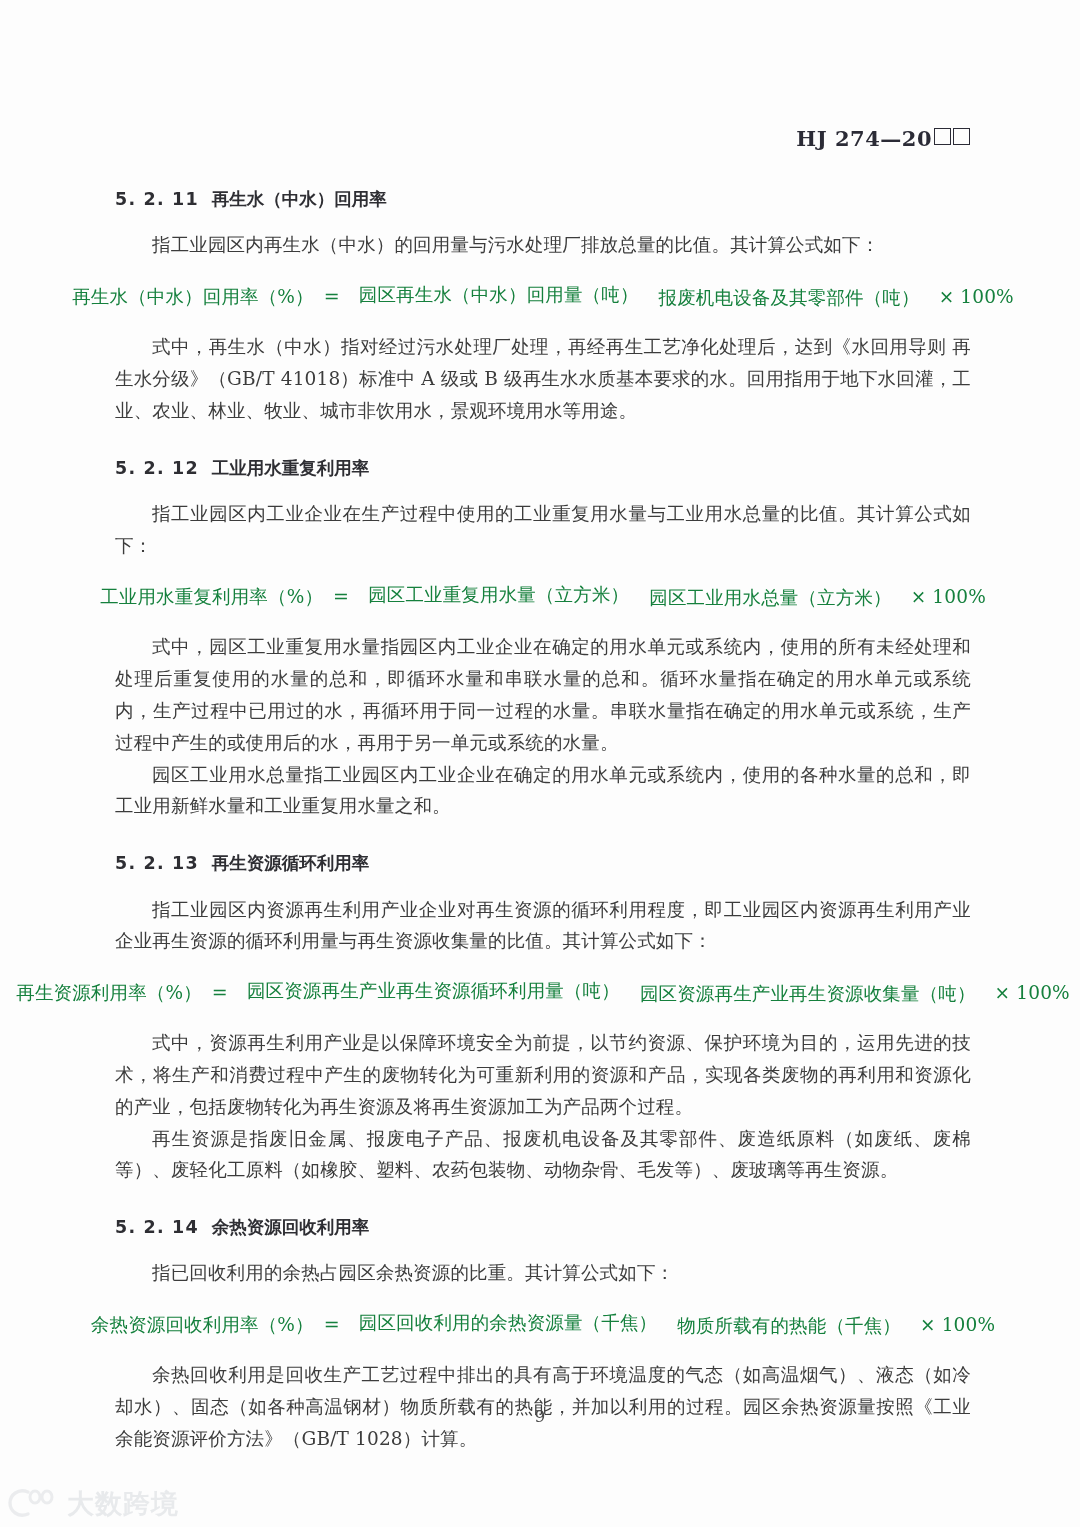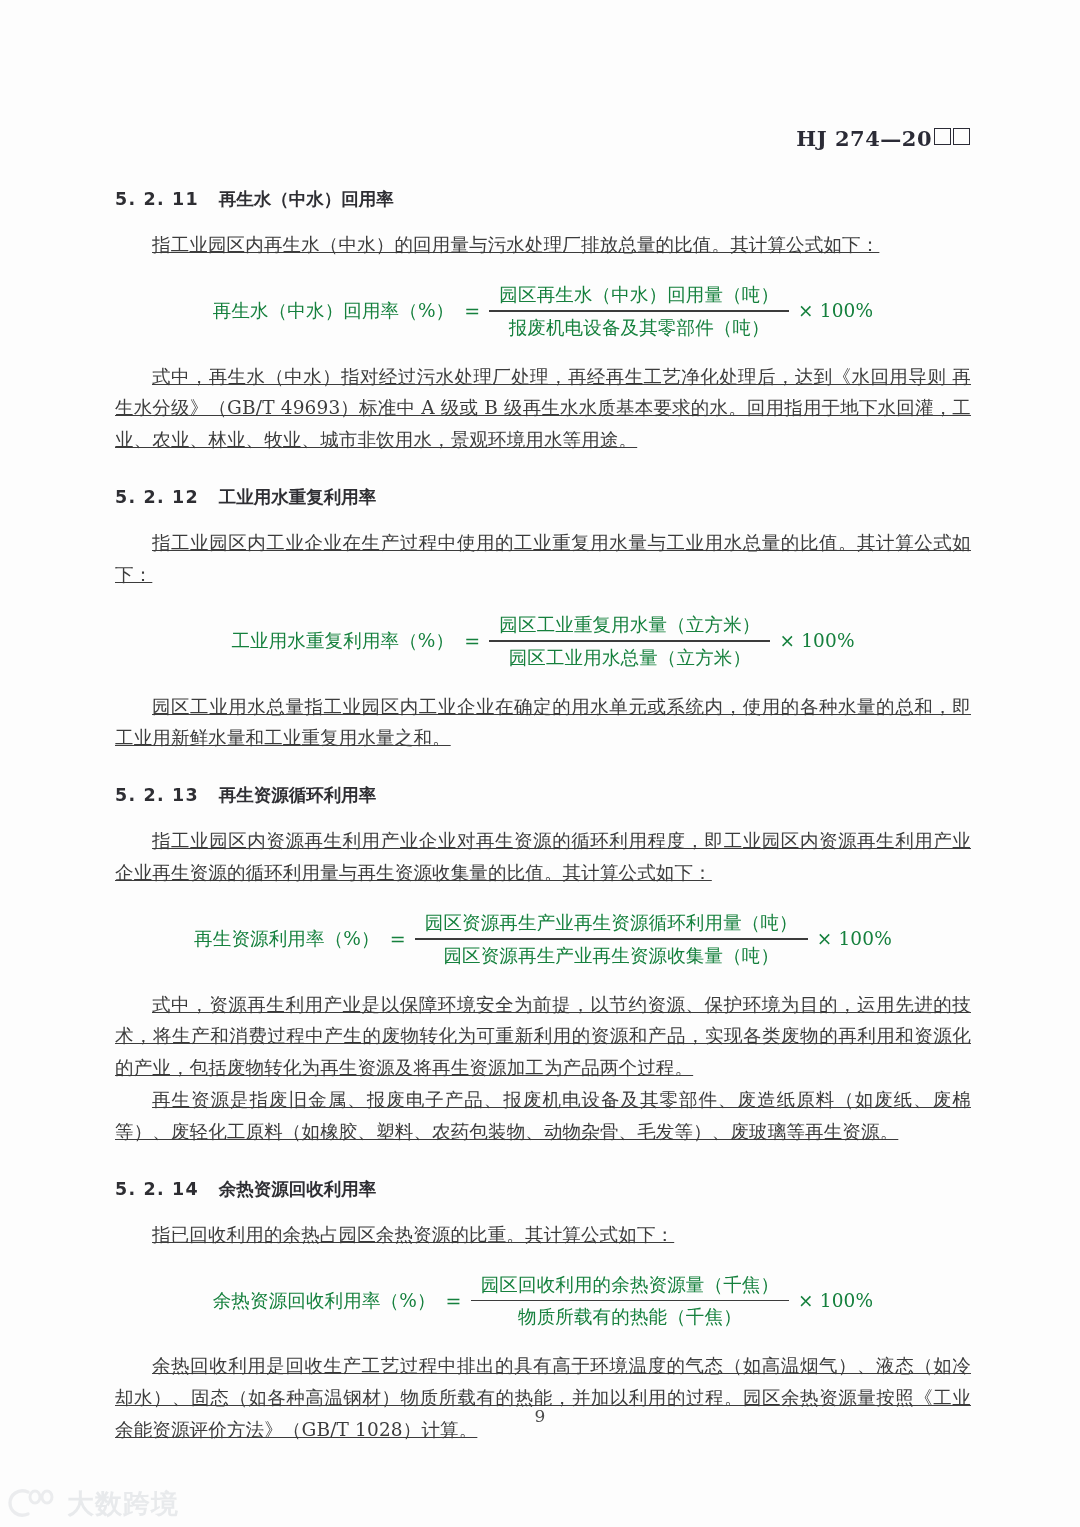--- a/index.html
+++ b/index.html
@@ -59,35 +59,34 @@
     font-size: 17.5px;
     font-weight: bold;
     color: #2e2e33;
     margin: 0 0 4px 0;
     padding: 0;
     line-height: 1.5;
     white-space: pre;
   }
   h2.section-heading .num {
     letter-spacing: 1.2px;
-    margin-right: 20px;
+    margin-right: 13px;
     text-align: right;
   }
 
   p.body-text {
     margin: 0;
     padding: 0 0 0 0;
     font-size: 18.5px;
     line-height: 1.72;
     text-align: justify;
     text-justify: inter-ideograph;
     text-indent: 2em;
     color: #3c3c3c;
     letter-spacing: 0.15px;
-    text-decoration: underline;
   }
 
   .gap-sm { height: 13px; }
   .gap-md { height: 21px; }
   .gap-lg { height: 28px; }
 
   
   .formula-row {
     display: flex;
     align-items: center;
@@ -99,21 +98,21 @@
   }
   .formula-lhs {
     padding-right: 10px;
   }
   .formula-eq {
     padding: 0 9px 0 0;
     font-size: 19px;
   }
   .fraction {
     display: inline-flex;
-    flex-direction: column;
+    flex-direction: row;
     align-items: center;
     justify-content: flex-end;
     vertical-align: middle;
   }
   .fraction .numer {
     padding: 0 10px 3px 10px;
   }
   .fraction .bar {
     width: 100%;
     height: 1.6px;
@@ -182,39 +181,40 @@
       <span class="formula-lhs">再生水（中水）回用率（%）</span>
       <span class="formula-eq">=</span>
       <span class="fraction">
         <span class="numer">园区再生水（中水）回用量（吨）</span>
         <span class="bar"></span>
         <span class="denom">报废机电设备及其零部件（吨）</span>
       </span>
       <span class="formula-tail">× 100%</span>
     </div>
     <div class="gap-md"></div>
-    <p class="body-text">式中，再生水（中水）指对经过污水处理厂处理，再经再生工艺净化处理后，达到《水回用导则 再生水分级》（GB/T 49693）标准中 A 级或 B 级再生水水质基本要求的水。回用指用于地下水回灌，工业、农业、林业、牧业、城市非饮用水，景观环境用水等用途。</p>
+    <p class="body-text">式中，再生水（中水）指对经过污水处理厂处理，再经再生工艺净化处理后，达到《水回用导则 再生水分级》（GB/T 41018）标准中 A 级或 B 级再生水水质基本要求的水。回用指用于地下水回灌，工业、农业、林业、牧业、城市非饮用水，景观环境用水等用途。</p>
 
     <div class="gap-lg"></div>
 
     <h2 class="section-heading"><span class="num">5. 2. 12</span><span>工业用水重复利用率</span></h2>
     <div class="gap-sm"></div>
     <p class="body-text">指工业园区内工业企业在生产过程中使用的工业重复用水量与工业用水总量的比值。其计算公式如下：</p>
     <div class="gap-md"></div>
     <div class="formula-row">
       <span class="formula-lhs">工业用水重复利用率（%）</span>
       <span class="formula-eq">=</span>
       <span class="fraction">
         <span class="numer">园区工业重复用水量（立方米）</span>
         <span class="bar"></span>
         <span class="denom">园区工业用水总量（立方米）</span>
       </span>
       <span class="formula-tail">× 100%</span>
     </div>
     <div class="gap-md"></div>
+    <p class="body-text">式中，园区工业重复用水量指园区内工业企业在确定的用水单元或系统内，使用的所有未经处理和处理后重复使用的水量的总和，即循环水量和串联水量的总和。循环水量指在确定的用水单元或系统内，生产过程中已用过的水，再循环用于同一过程的水量。串联水量指在确定的用水单元或系统，生产过程中产生的或使用后的水，再用于另一单元或系统的水量。</p>
     <p class="body-text">园区工业用水总量指工业园区内工业企业在确定的用水单元或系统内，使用的各种水量的总和，即工业用新鲜水量和工业重复用水量之和。</p>
 
     <div class="gap-lg"></div>
 
     <h2 class="section-heading"><span class="num">5. 2. 13</span><span>再生资源循环利用率</span></h2>
     <div class="gap-sm"></div>
     <p class="body-text">指工业园区内资源再生利用产业企业对再生资源的循环利用程度，即工业园区内资源再生利用产业企业再生资源的循环利用量与再生资源收集量的比值。其计算公式如下：</p>
     <div class="gap-md"></div>
     <div class="formula-row">
       <span class="formula-lhs">再生资源利用率（%）</span>

